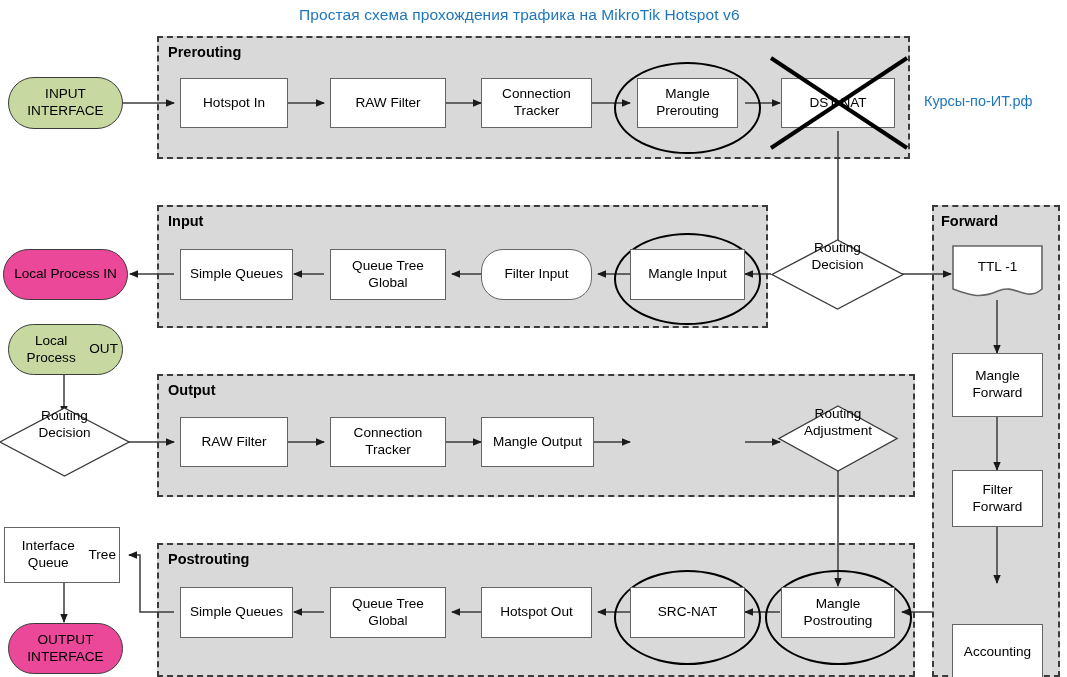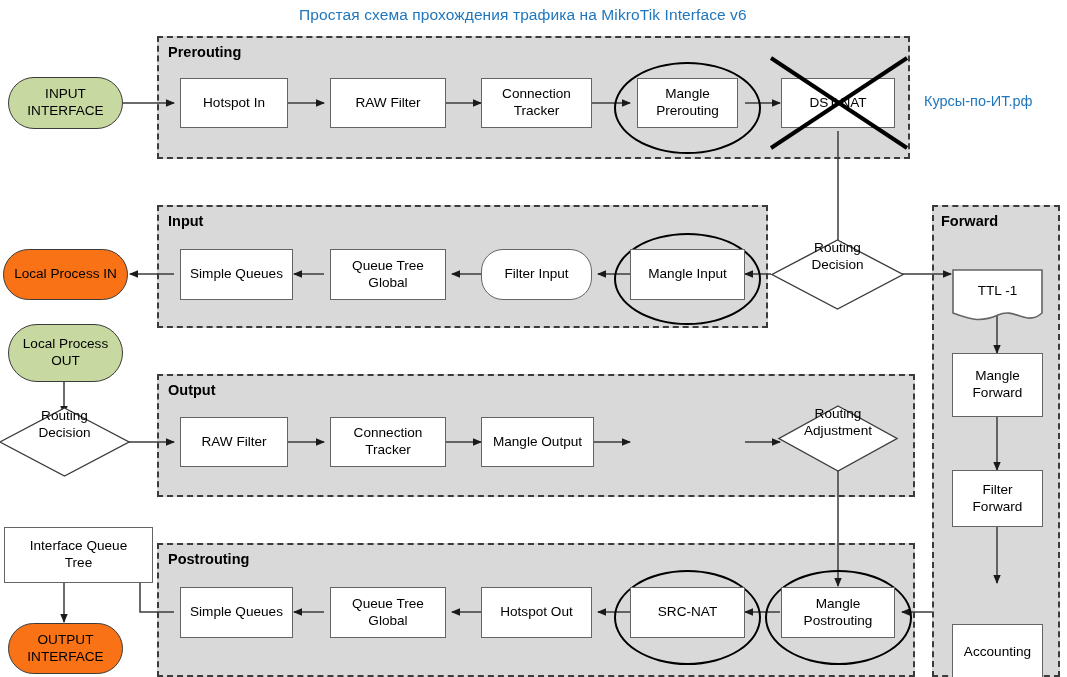--- a/index.html
+++ b/index.html
@@ -37,56 +37,56 @@
   }
 
   
   .stadium{
     position:absolute;box-sizing:border-box;border:1.6px solid #3b3b3b;
     display:flex;align-items:center;justify-content:center;text-align:center;
     font-size:13.6px;color:#000;line-height:1.25;border-radius:999px;
     padding:2px 4px;
   }
   .stadium.green{background:#c7d9a0;}
-  .stadium.yellow{background:#f97316;}
+  .stadium.yellow{background:#ec4899;}
 
   
   .diamond{position:absolute;}
   .diamond svg{position:absolute;left:0;top:0;overflow:visible;}
   .diamond .dtext{
     position:absolute;left:0;top:0;width:100%;height:100%;
     display:flex;justify-content:center;text-align:center;
     font-size:13.6px;color:#000;line-height:1.22;white-space:nowrap;
   }
 
   
   .ellipse{
     position:absolute;border:2.6px solid #000;border-radius:50%;
     box-sizing:border-box;background:transparent;pointer-events:none;
   }
 
   
-  .docshape{position:absolute;margin-top:24px;}
+  .docshape{position:absolute;}
   .docshape svg{display:block;}
   .docshape .dlabel{
     position:absolute;left:0;top:0;width:100%;height:100%;
     display:flex;align-items:center;justify-content:center;
     font-size:13.6px;color:#000;padding-bottom:14px;box-sizing:border-box;
   }
 
   
   .conn{position:absolute;left:0;top:0;width:1067px;height:677px;overflow:visible;pointer-events:none;}
   .cross{position:absolute;left:0;top:0;width:1067px;height:677px;overflow:visible;pointer-events:none;}
 </style>
 </head>
 <body>
 
 <div id="stage">
 
-  <div class="title" style="left:299px;top:6px;">Простая схема прохождения трафика на MikroTik Interface v6</div>
+  <div class="title" style="left:299px;top:6px;">Простая схема прохождения трафика на MikroTik Hotspot v6</div>
   <div class="watermark" style="left:924px;top:93px;">Курсы-по-ИТ.рф</div>
 
   <div class="group" style="left:157px;top:36px;width:753px;height:123px;"></div>
   <div class="group-label" style="left:168px;top:44px;">Prerouting</div>
 
   <div class="group" style="left:157px;top:205px;width:611px;height:123px;"></div>
   <div class="group-label" style="left:168px;top:213px;">Input</div>
 
   <div class="group" style="left:157px;top:374px;width:758px;height:123px;"></div>
   <div class="group-label" style="left:168px;top:382px;">Output</div>
@@ -213,21 +213,21 @@
     <span>Forward</span>
   </div>
 
   <div class="box" style="left:952px;top:470px;width:91px;height:57px;flex-direction:column;">
     <span>Filter</span>
     <span>Forward</span>
   </div>
 
   <div class="box" style="left:952px;top:584px;width:91px;height:56px;margin-top:40px;">Accounting</div>
 
-  <div class="stadium green" style="left:8px;top:324px;width:115px;height:58px;flex-direction:column;">
+  <div class="stadium green" style="left:8px;top:324px;width:115px;height:51px;flex-direction:row;">
     <span>Local Process</span>
     <span>OUT</span>
   </div>
 
   <div class="diamond" style="left:0px;top:408px;width:129px;height:68px;">
     <svg width="129" height="68">
         <polygon points="64.5,0 129,34 64.5,68 0,34" fill="#ffffff" stroke="#3b3b3b" stroke-width="1.4"></polygon>
       </svg>
     <div class="dtext">
       <div style="display:flex;flex-direction:column;">
@@ -252,21 +252,21 @@
         <polygon points="59,0 118,32.5 59,65 0,32.5" fill="#ffffff" stroke="#3b3b3b" stroke-width="1.4"></polygon>
       </svg>
     <div class="dtext">
       <div style="display:flex;flex-direction:column;">
         <span>Routing</span>
         <span>Adjustment</span>
       </div>
     </div>
   </div>
 
-  <div class="box" style="left:4px;top:527px;width:149px;height:56px;flex-direction:column;">
+  <div class="box" style="left:4px;top:527px;width:116px;height:56px;flex-direction:row;justify-content:flex-end;">
     <span>Interface Queue</span>
     <span>Tree</span>
   </div>
 
   <div class="stadium yellow" style="left:8px;top:623px;width:115px;height:51px;flex-direction:column;">
     <span>OUTPUT</span>
     <span>INTERFACE</span>
   </div>
 
   <div class="box" style="left:180px;top:587px;width:113px;height:51px;">Simple Queues</div>

